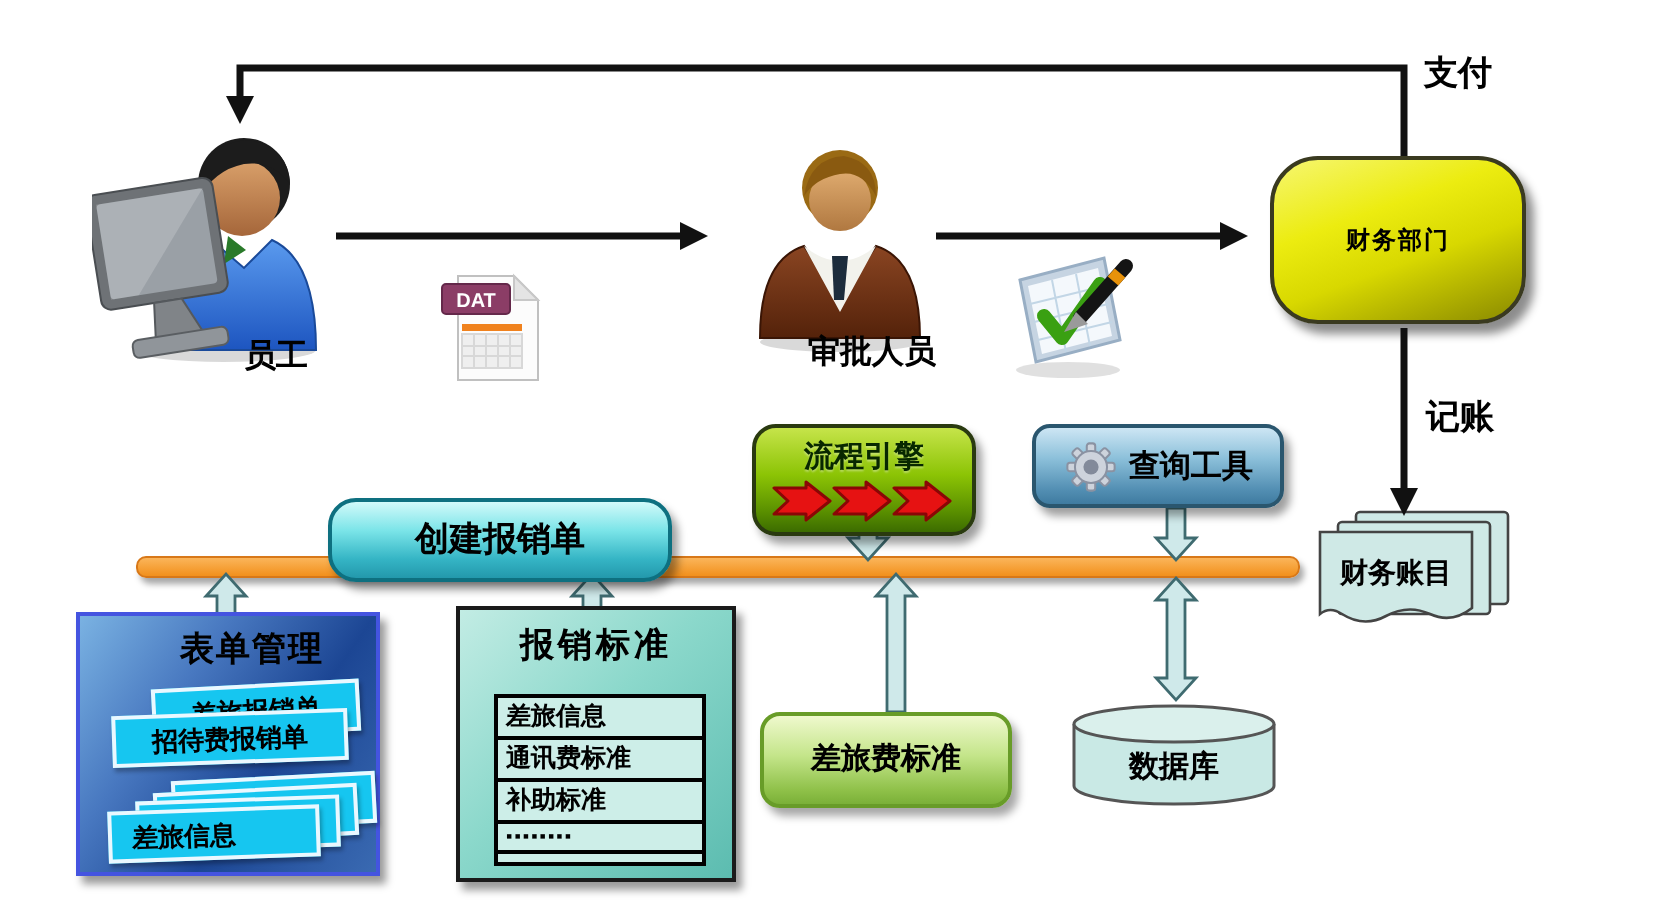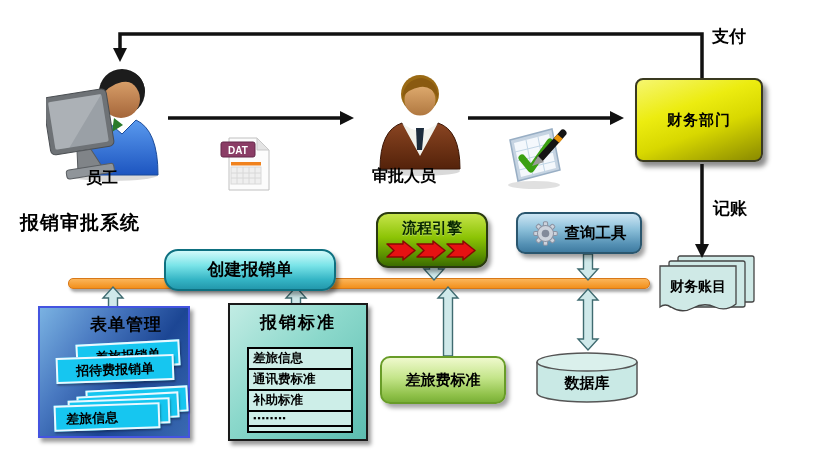--- a/index.html
+++ b/index.html
@@ -6,21 +6,21 @@
   #stage{
     position:relative;width:831px;height:450px;background:#ffffff;overflow:hidden;
     font-family:"Liberation Sans","DejaVu Sans",sans-serif;color:#000;
   }
   .abs{position:absolute;}
 
   
   .flow-lbl{font-size:17px;font-weight:bold;}
 
   
-  .actor-lbl{font-size:16px;font-weight:bold;text-align:left;}
+  .actor-lbl{font-size:16px;font-weight:bold;text-align:right;}
 
   
   #system-title{left:20px;top:210px;font-size:19px;font-weight:bold;letter-spacing:1px;}
 
   
   .module{box-sizing:border-box;text-align:center;box-shadow:3px 4px 4px rgba(0,0,0,.38);}
   #create-box{
     left:164px;top:214px;width:172px;height:42px;border-radius:14px;
     border:2px solid #0e7080;
     background:linear-gradient(180deg,#d2fafa 0%,#7ae4e8 38%,#35b5c5 75%,#2398ac 100%);
@@ -87,25 +87,25 @@
   #role-box{
     left:380px;top:356px;width:126px;height:48px;box-sizing:border-box;border-radius:10px;
     border:2px solid #689c28;
     background:linear-gradient(180deg,#eff9cd 0%,#c4e58a 45%,#8ec048 85%,#7ab038 100%);
     box-shadow:3px 4px 4px rgba(0,0,0,.35);
     font-size:15px;font-weight:bold;text-align:center;line-height:44px;
   }
 
   
   #finance-box{
-    left:635px;top:78px;width:128px;height:84px;box-sizing:border-box;border-radius:8px;
+    left:635px;top:78px;width:128px;height:84px;box-sizing:border-box;border-radius:24px;
     border:2px solid #3a3a20;
     background:linear-gradient(160deg,#f6f670 0%,#ecec10 35%,#d8d800 60%,#8a8a00 100%);
     box-shadow:4px 5px 5px rgba(0,0,0,.45);
-    font-size:15px;font-weight:bold;text-align:center;line-height:80px;letter-spacing:1px;
+    font-size:12px;font-weight:bold;text-align:center;line-height:80px;letter-spacing:1px;
   }
 
   svg{display:block;}
 </style>
 </head>
 <body>
 
 <div id="stage">
 
   <svg class="abs" style="left:0;top:0;z-index:4;pointer-events:none" width="831" height="450" viewBox="0 0 831 450">
@@ -215,21 +215,20 @@
 
   <svg class="abs" style="left:652px;top:254px;z-index:3" width="112" height="72" viewBox="0 0 112 72">
     <g fill="#cfe9e6" stroke="#444" stroke-width="1.3">
       <rect x="26" y="2" width="76" height="46" rx="2"></rect>
       <rect x="17" y="7" width="76" height="46" rx="2"></rect>
       <path d="M8,12 H84 V50 Q74,58 63,53 Q52,48 41,54 Q30,60 19,53 Q13,49 8,53 Z"></path>
     </g>
     <text x="46" y="37" font-size="14" font-weight="bold" fill="#000" text-anchor="middle">财务账目</text>
   </svg>
 
-  <div class="abs" id="system-title" style="z-index:3">报销审批系统</div>
 
   <div class="abs module" id="create-box" style="z-index:3">
     <span>创建报销单</span>
   </div>
 
   <div class="abs module" id="engine-box" style="z-index:3">
     <div class="t">流程引擎</div>
     <svg width="92" height="21" viewBox="0 0 92 21" style="margin:2px auto 0">
       <g fill="#e61212" stroke="#8a0606" stroke-width="1.5" stroke-linejoin="round">
         <polygon points="1,4 17,4 17,1 29,10.5 17,20 17,17 1,17 8,10.5"></polygon>

